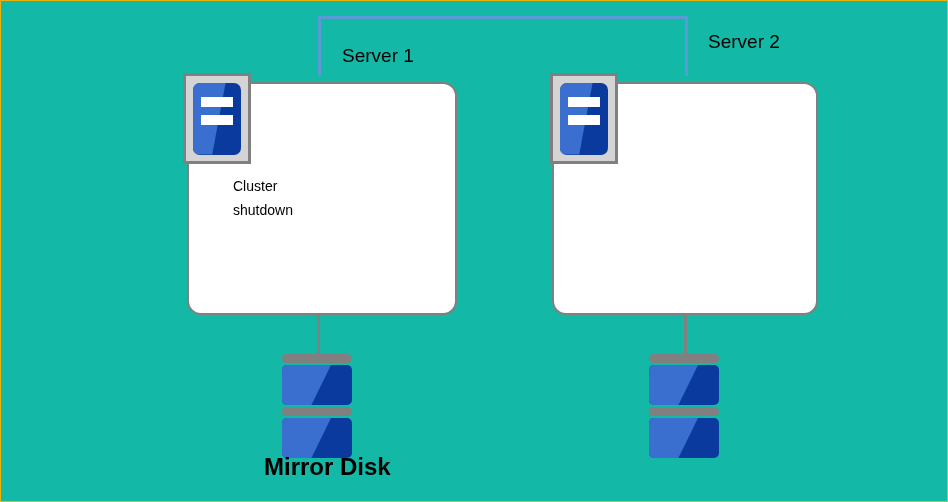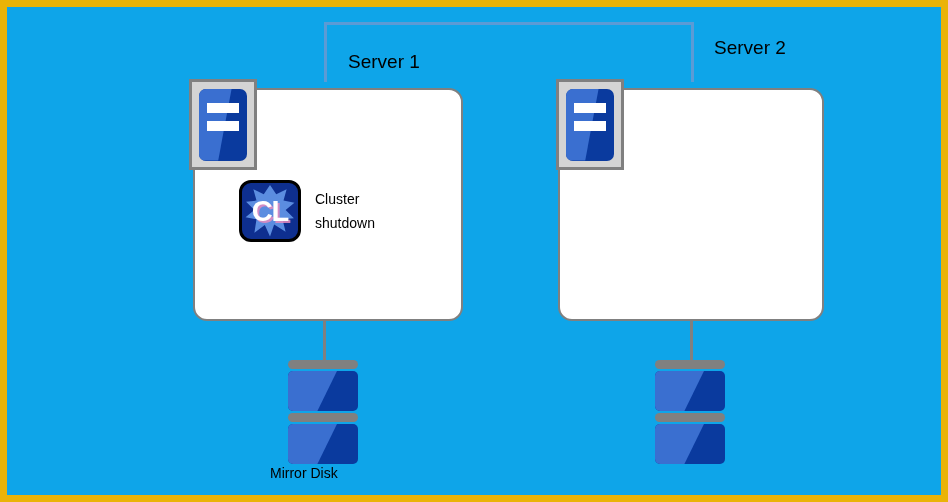--- a/index.html
+++ b/index.html
@@ -4,23 +4,23 @@
 <style>
   html, body {
     margin: 0;
     padding: 0;
     background: #ffffff;
   }
   #canvas {
     position: relative;
     width: 948px;
     height: 502px;
-    background: #0ea5e9;
-    box-sizing: border-box;
-    border: 7px solid #eab308;
+    background: #14b8a6;
+    box-sizing: border-box;
+    border: 1px solid #eab308;
     overflow: hidden;
     font-family: "Liberation Sans", sans-serif;
     color: #000000;
   }
 
   
   .interconnect-top {
     position: absolute;
     left: 317px;
     top: 15px;
@@ -191,24 +191,25 @@
     inset: 0;
     background: #3a6fd0;
     clip-path: polygon(0 0, 70% 0, 42% 100%, 0 100%);
   }
   .disk-gap { height: 2px; }
 
   .disk-label {
     position: absolute;
     left: 263px;
     top: 455px;
-    font-size: 14px;
+    font-size: 24px;
     line-height: 22px;
     color: #000;
     white-space: nowrap;
+    font-weight: bold;
   }
 </style>
 </head>
 <body>
 
 <div id="canvas">
 
   <div class="interconnect-top"></div>
   <div class="interconnect-leg left"></div>
   <div class="interconnect-leg right"></div>
@@ -216,24 +217,20 @@
   <div class="server-label s1">Server 1</div>
   <div class="server-box s1"></div>
   <div class="server-icon s1">
     <div class="server-icon-body">
       <div class="server-bar b1"></div>
       <div class="server-bar b2"></div>
     </div>
   </div>
 
   <div class="cluster-item">
-    <div class="cl-icon">
-      <div class="splat"></div>
-      <div class="cl-text">CL</div>
-    </div>
     <div class="cluster-text">Cluster
 shutdown</div>
   </div>
 
   <div class="server-label s2">Server 2</div>
   <div class="server-box s2"></div>
   <div class="server-icon s2">
     <div class="server-icon-body">
       <div class="server-bar b1"></div>
       <div class="server-bar b2"></div>

